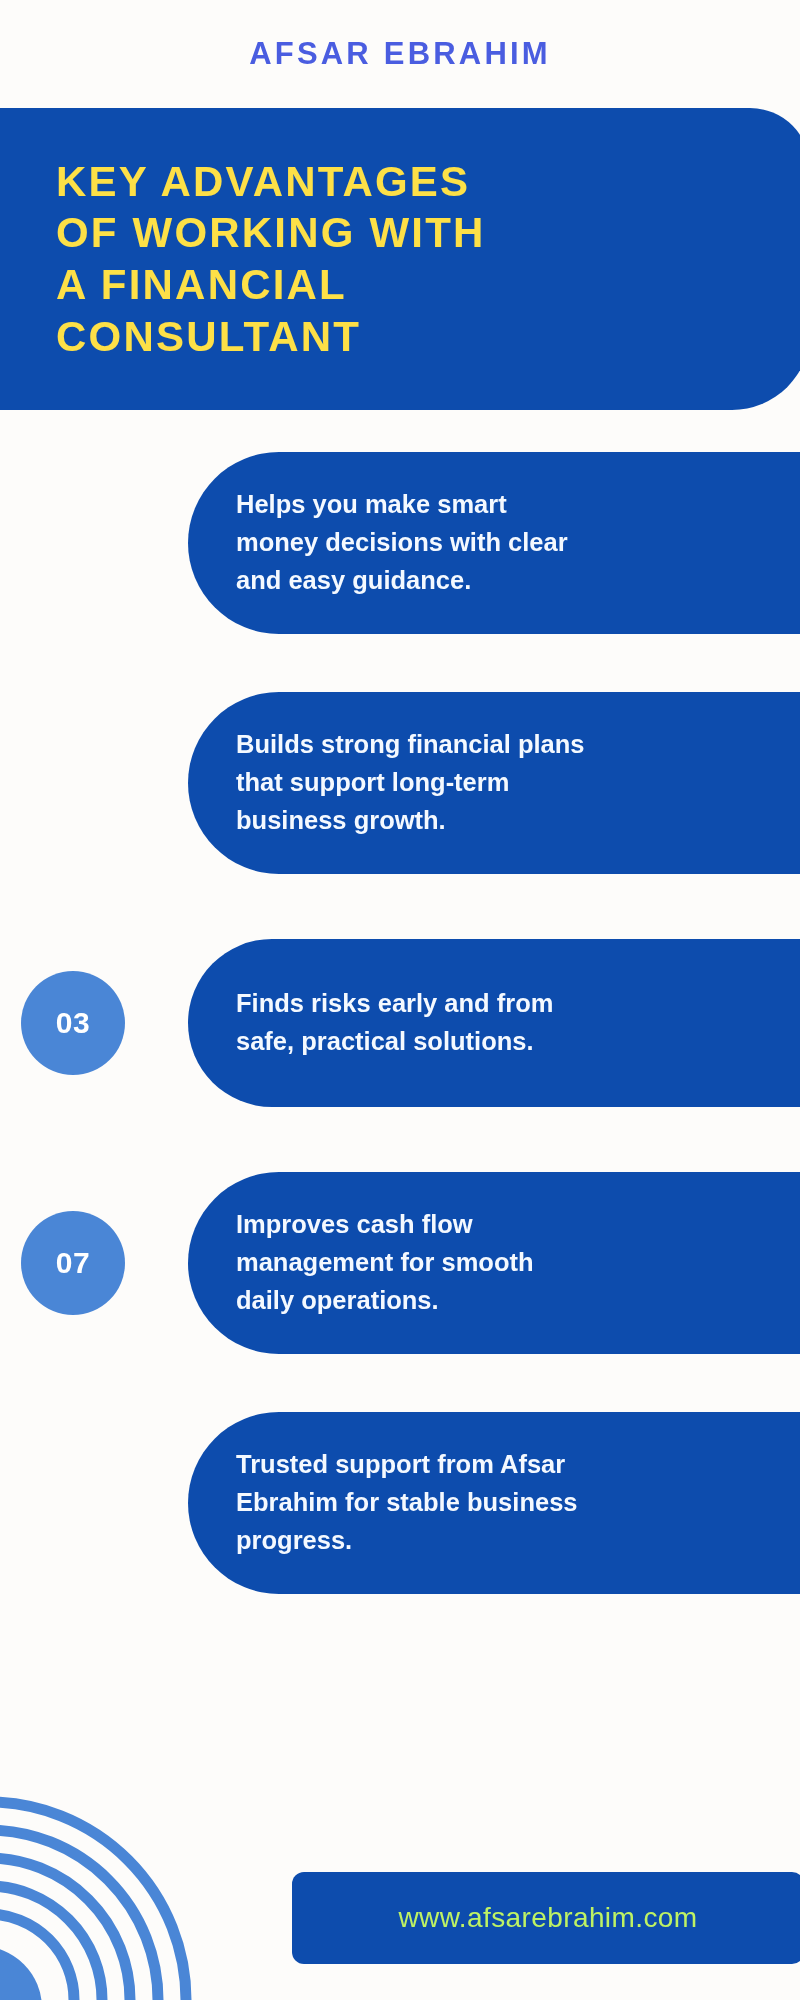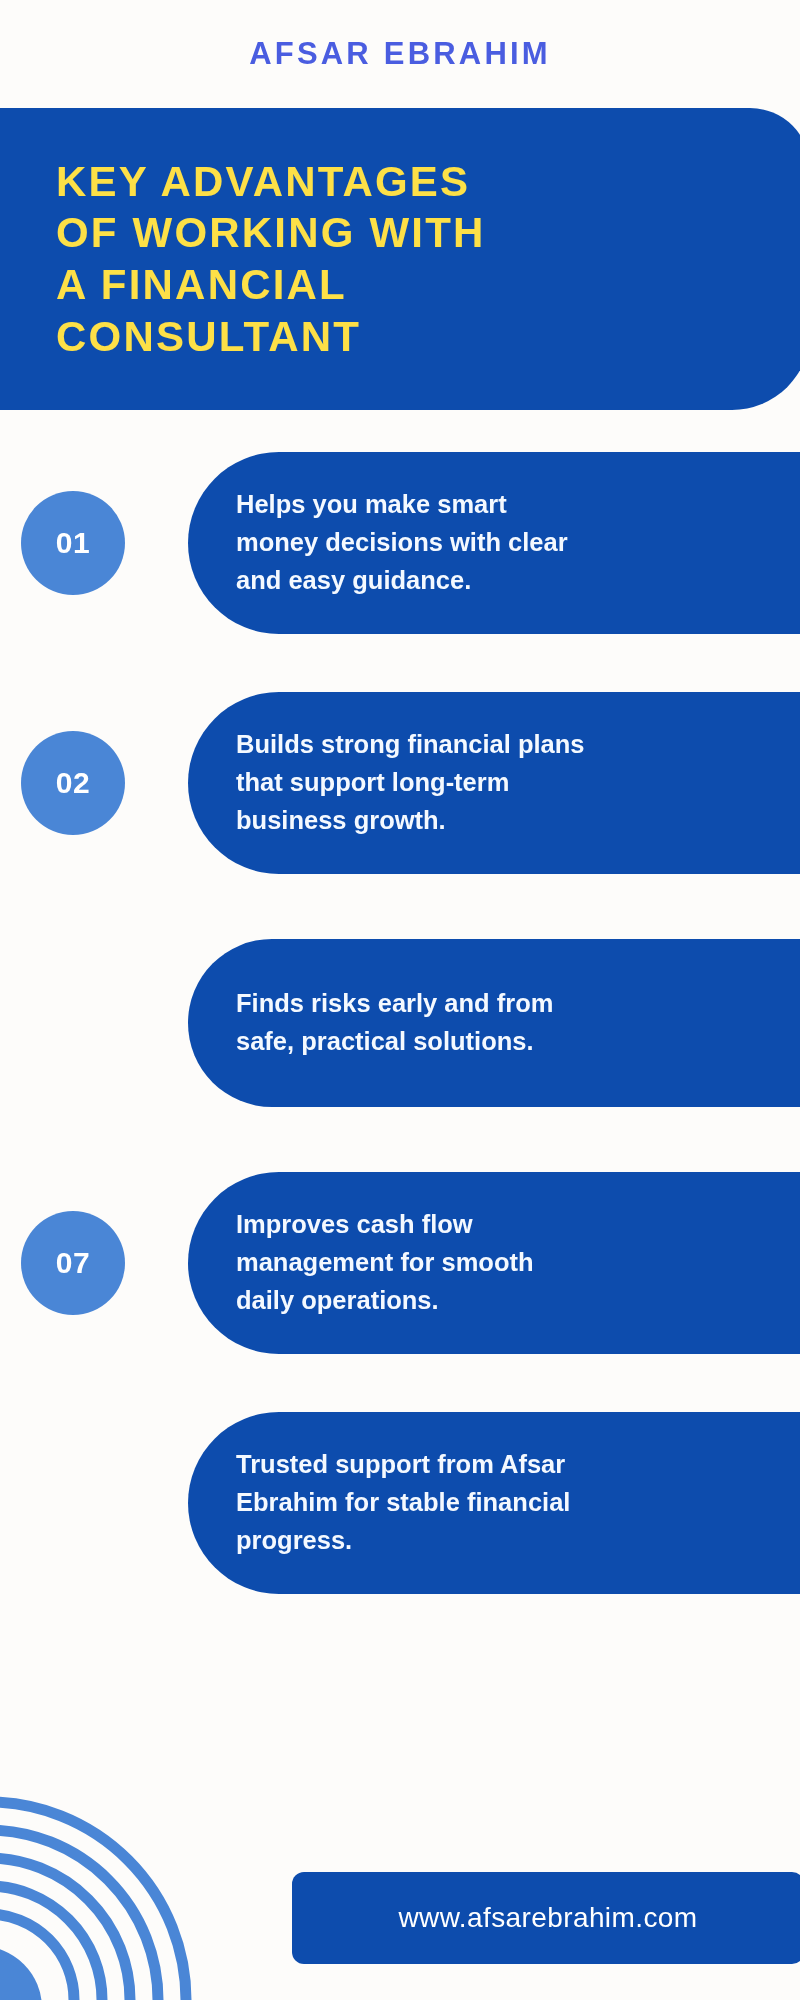--- a/index.html
+++ b/index.html
@@ -149,21 +149,21 @@
     width: 512px;
     height: 92px;
     background: #0d4cad;
     border-radius: 12px;
     display: flex;
     align-items: center;
     justify-content: center;
     z-index: 4;
   }
   .footer-url-text {
-    color: #ffffff;
+    color: #bef264;
     font-size: 28px;
     letter-spacing: 0.4px;
   }
 </style>
 </head>
 <body>
 
 <div class="page">
 
   <div class="brand-wrap">
@@ -184,42 +184,39 @@
       <circle cx="28" cy="300" r="142"></circle>
       <circle cx="28" cy="300" r="170"></circle>
       <circle cx="28" cy="300" r="198"></circle>
     </g>
     <circle cx="20" cy="308" r="62" fill="#4a86d6"></circle>
   </svg>
 
   <div class="list">
 
     <div class="list-item">
-      <div class="num-badge">
-        <span class="num-badge-text">01</span>
-      </div>
       <div class="item-card">
         <div class="item-text">Helps you make smart
 money decisions with clear
 and easy guidance.</div>
       </div>
     </div>
 
     <div class="list-item">
-      <div class="num-badge">
-        <span class="num-badge-text">02</span>
-      </div>
       <div class="item-card">
         <div class="item-text">Builds strong financial plans
 that support long-term
 business growth.</div>
       </div>
     </div>
 
     <div class="list-item">
+      <div class="num-badge">
+        <span class="num-badge-text">03</span>
+      </div>
       <div class="item-card lines-2">
         <div class="item-text">Finds risks early and from
 safe, practical solutions.</div>
       </div>
     </div>
 
     <div class="list-item">
       <div class="num-badge">
         <span class="num-badge-text">07</span>
       </div>
@@ -227,21 +224,21 @@
         <div class="item-text">Improves cash flow
 management for smooth
 daily operations.</div>
       </div>
     </div>
 
 
     <div class="list-item">
       <div class="item-card">
         <div class="item-text">Trusted support from Afsar
-Ebrahim for stable financial
+Ebrahim for stable business
 progress.</div>
       </div>
     </div>
 
   </div>
 
   <div class="footer-url">
     <span class="footer-url-text">www.afsarebrahim.com</span>
   </div>
 

